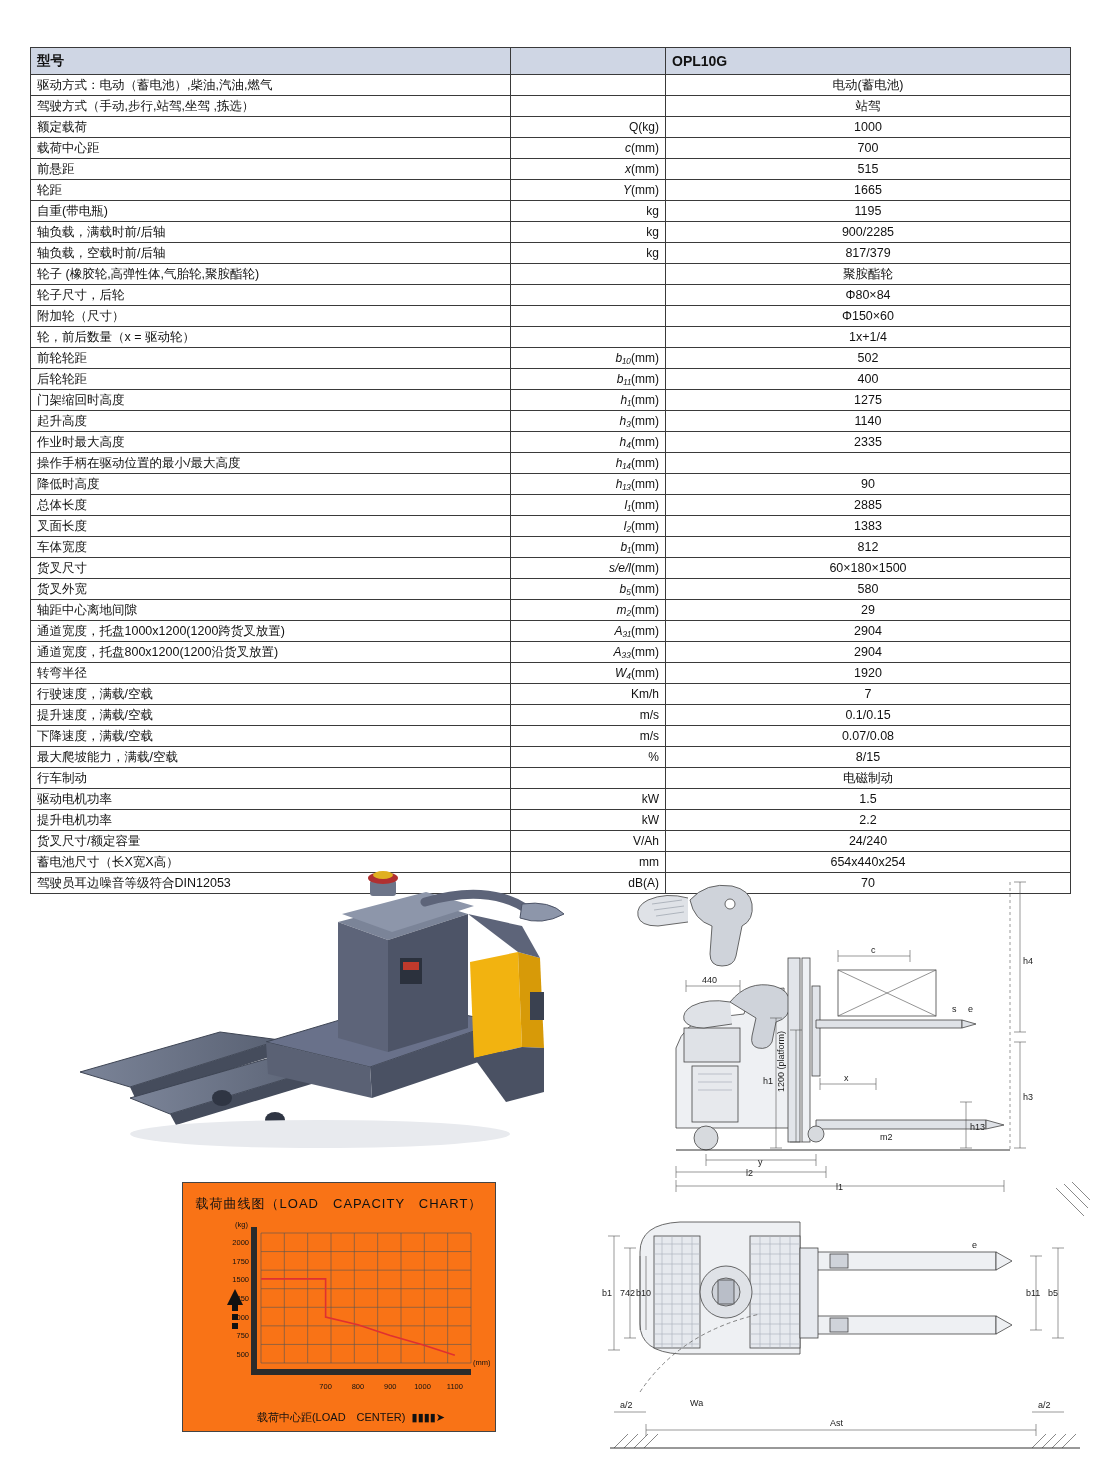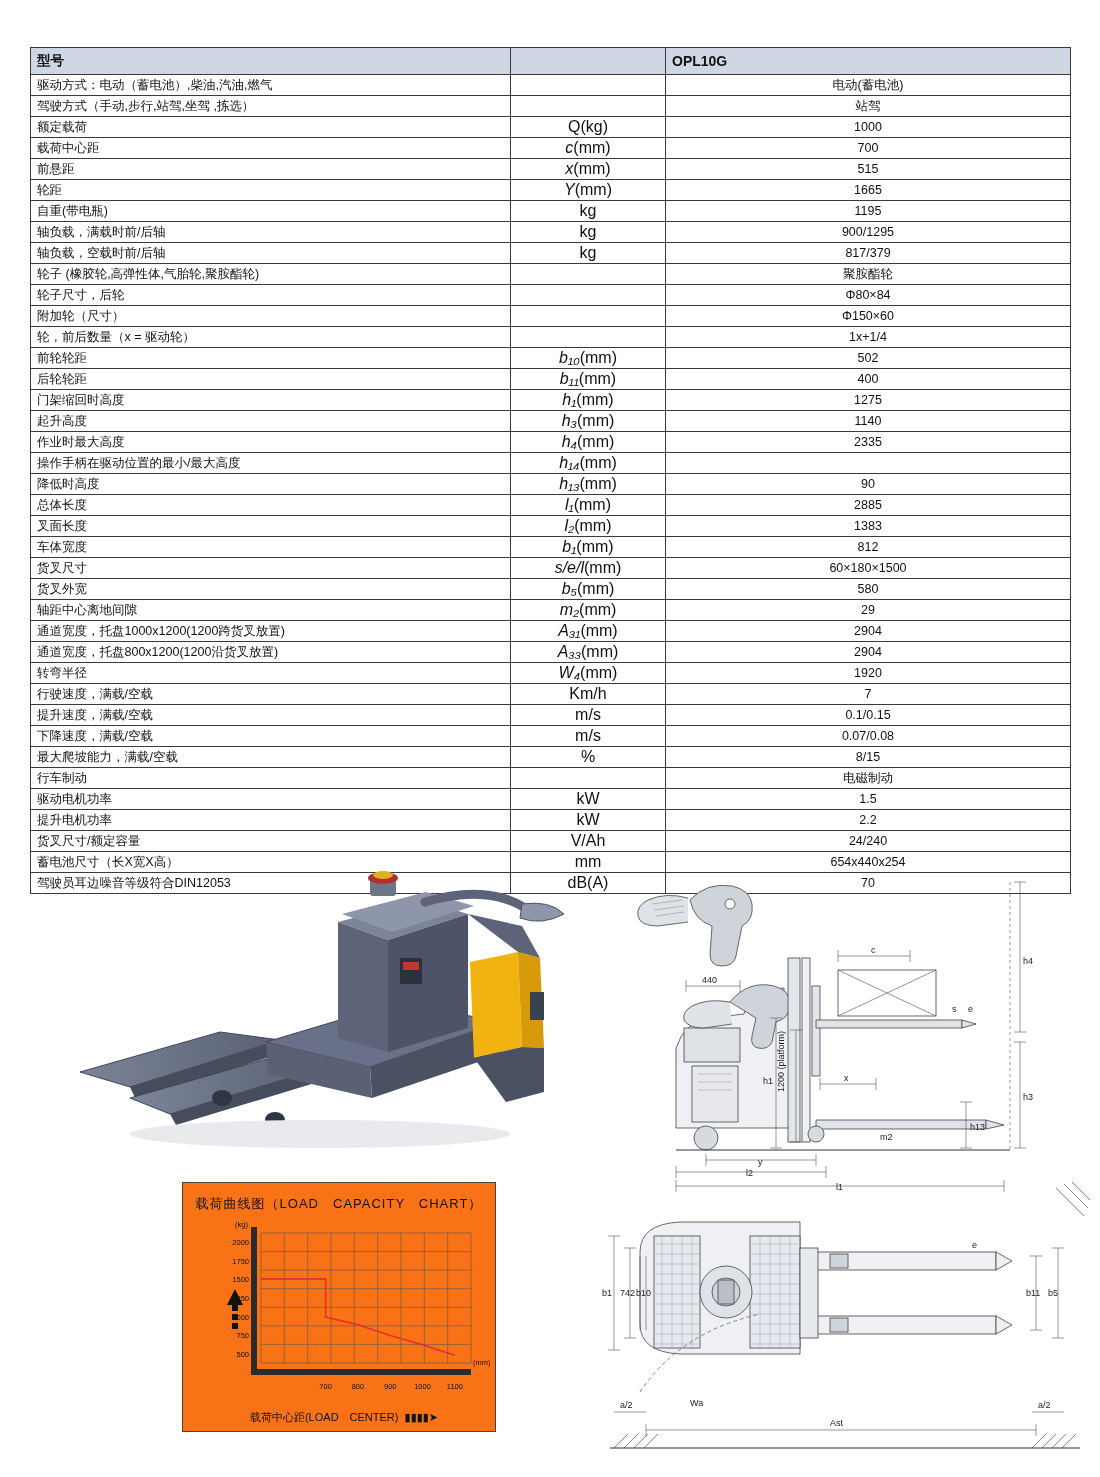--- a/index.html
+++ b/index.html
@@ -9,36 +9,36 @@
   
   .spec-wrap{position:absolute;left:30px;top:47px;width:1040px;}
   table.spec{border-collapse:collapse;width:100%;table-layout:fixed;font-size:12.5px;}
   table.spec col.c1{width:480px;}
   table.spec col.c2{width:155px;}
   table.spec col.c3{width:405px;}
   table.spec th,table.spec td{border:1px solid #3a3a3a;padding:1px 6px;height:18px;line-height:16px;vertical-align:middle;}
   table.spec th{background:#cfd6e4;font-weight:bold;font-size:13.5px;text-align:left;height:24px;}
   table.spec th.model{text-align:left;font-size:14px;}
   td.label{text-align:left;white-space:nowrap;overflow:hidden;margin-top:20px;}
-  td.sym{text-align:center;font-size:16px;}
+  td.sym{text-align:right;font-size:12px;}
   td.val{text-align:center;}
   .it{font-style:italic;}
 
   
   .lower{position:absolute;left:0;top:862px;width:1100px;height:615px;}
 
   
   .truck{position:absolute;left:70px;top:0px;width:520px;height:330px;}
   .truck svg{display:block;}
 
   
   .chartbox{position:absolute;left:182px;top:320px;width:312px;height:248px;border:1px solid #444;background:#f97316;}
   .chart-title{text-align:center;font-size:13px;letter-spacing:1px;margin-top:12px;color:#111;}
   .chart-area{position:relative;width:312px;height:200px;}
-  .chart-foot{position:absolute;left:5px;bottom:6px;width:312px;text-align:center;font-size:11px;}
+  .chart-foot{position:absolute;left:12px;bottom:6px;width:312px;text-align:center;font-size:11px;}
 
   
   .drawings{position:absolute;left:580px;top:-10px;width:520px;height:620px;}
   .drawings svg{display:block;}
 </style>
 </head>
 <body>
 
 <div class="page">
 
@@ -88,21 +88,21 @@
             <td class="val">1665</td>
           </tr>
           <tr>
             <td class="label">自重(带电瓶)</td>
             <td class="sym">kg</td>
             <td class="val">1195</td>
           </tr>
           <tr>
             <td class="label">轴负载，满载时前/后轴</td>
             <td class="sym">kg</td>
-            <td class="val">900/1295</td>
+            <td class="val">900/2285</td>
           </tr>
           <tr>
             <td class="label">轴负载，空载时前/后轴</td>
             <td class="sym">kg</td>
             <td class="val">817/379</td>
           </tr>
           <tr>
             <td class="label">轮子 (橡胶轮,高弹性体,气胎轮,聚胺酯轮)</td>
             <td class="sym"></td>
             <td class="val">聚胺酯轮</td>

